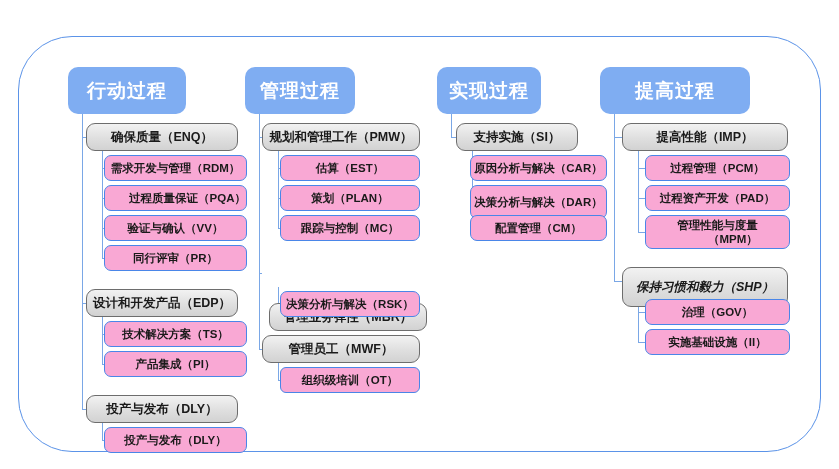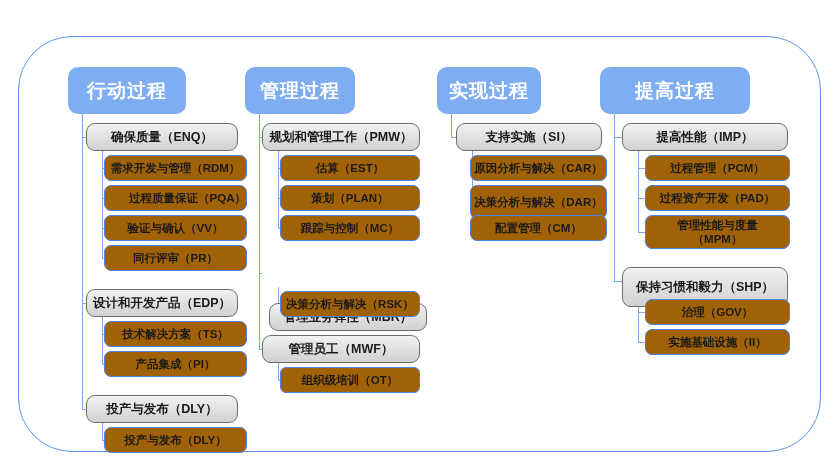--- a/index.html
+++ b/index.html
@@ -64,28 +64,28 @@
     font-weight:bold;
     display:flex;align-items:center;justify-content:center;
     text-align:center;
     box-sizing:border-box;
     z-index:4;
   }
 
   
   .leaf{
     position:absolute;
-    background:#a16207;
+    background:#f9a8d4;
     border:1.2px solid #4a86e8;
     border-radius:7px;
     color:#1a1a1a;
     font-size:11.5px;
     font-weight:bold;
     display:flex;align-items:center;justify-content:center;
-    text-align:center;
+    text-align:right;
     line-height:1.22;
     box-sizing:border-box;
     z-index:4;
   }
 
   
   .vline{position:absolute;width:1.4px;background:#7aa7e6;z-index:2;}
   .hline{position:absolute;height:1.4px;background:#7aa7e6;z-index:2;}
 </style>
 </head>
@@ -137,41 +137,41 @@
       <div class="leaf" style="left: 280px; top: 291px; width: 140px; height: 26px;">决策分析与解决（RSK）</div>
       <div class="hline" style="left: 278px; top: 304px; width: 2px;"></div>
       <div class="vline" style="left: 278px; top: 287px; height: 17px;"></div>
       <div class="grp" style="left: 262px; top: 335px; width: 158px; height: 28px;">管理员工（MWF）</div>
       <div class="hline" style="left: 259px; top: 349px; width: 3px;"></div>
       <div class="leaf" style="left: 280px; top: 367px; width: 140px; height: 26px; border-radius: 6px;">组织级培训（OT）</div>
       <div class="hline" style="left: 278px; top: 380px; width: 2px;"></div>
       <div class="vline" style="left: 278px; top: 363px; height: 17px;"></div>
       <div class="vline" style="left: 259px; top: 114px; height: 235px;"></div>
       <div class="cat" style="left: 437px; top: 67px; width: 104px; height: 47px;">实现过程</div>
-      <div class="grp" style="left: 456px; top: 123px; width: 146px; height: 28px;">支持实施（SI）</div>
+      <div class="grp" style="left: 456px; top: 123px; width: 122px; height: 28px;">支持实施（SI）</div>
       <div class="hline" style="left: 451px; top: 137px; width: 5px;"></div>
       <div class="leaf" style="left: 470px; top: 155px; width: 137px; height: 26px;">原因分析与解决（CAR）</div>
       <div class="hline" style="left: 472px; top: 168px;"></div>
       <div class="leaf" style="left: 470px; top: 185px; width: 137px; height: 34px;">决策分析与解决（DAR）</div>
       <div class="hline" style="left: 472px; top: 198px;"></div>
       <div class="leaf" style="left: 470px; top: 215px; width: 137px; height: 26px;">配置管理（CM）</div>
       <div class="hline" style="left: 472px; top: 228px;"></div>
       <div class="vline" style="left: 472px; top: 151px; height: 77px;"></div>
       <div class="vline" style="left: 451px; top: 114px; height: 23px;"></div>
       <div class="cat" style="left: 600px; top: 67px; width: 150px; height: 47px;">提高过程</div>
       <div class="grp" style="left: 622px; top: 123px; width: 166px; height: 28px;">提高性能（IMP）</div>
       <div class="hline" style="left: 614px; top: 137px; width: 8px;"></div>
       <div class="leaf" style="left: 645px; top: 155px; width: 145px; height: 26px;">过程管理（PCM）</div>
       <div class="hline" style="left: 638px; top: 168px; width: 7px;"></div>
       <div class="leaf" style="left: 645px; top: 185px; width: 145px; height: 26px;">过程资产开发（PAD）</div>
       <div class="hline" style="left: 638px; top: 198px; width: 7px;"></div>
       <div class="leaf" style="left: 645px; top: 215px; width: 145px; height: 34px;">管理性能与度量<br>（MPM）</div>
       <div class="hline" style="left: 638px; top: 232px; width: 7px;"></div>
       <div class="vline" style="left: 638px; top: 151px; height: 81px;"></div>
-      <div class="grp" style="left: 622px; top: 267px; width: 166px; height: 40px;">保持习惯和毅力（SHP）</div>
+      <div class="grp" style="left: 622px; top: 267px; width: 166px; height: 40px; font-style: italic;">保持习惯和毅力（SHP）</div>
       <div class="hline" style="left: 614px; top: 281px; width: 8px;"></div>
       <div class="leaf" style="left: 645px; top: 299px; width: 145px; height: 26px;">治理（GOV）</div>
       <div class="hline" style="left: 638px; top: 312px; width: 7px;"></div>
       <div class="leaf" style="left: 645px; top: 329px; width: 145px; height: 26px;">实施基础设施（II）</div>
       <div class="hline" style="left: 638px; top: 342px; width: 7px;"></div>
       <div class="vline" style="left: 638px; top: 295px; height: 47px;"></div>
       <div class="vline" style="left: 614px; top: 114px; height: 167px;"></div>
     </div>
 
 </div>

